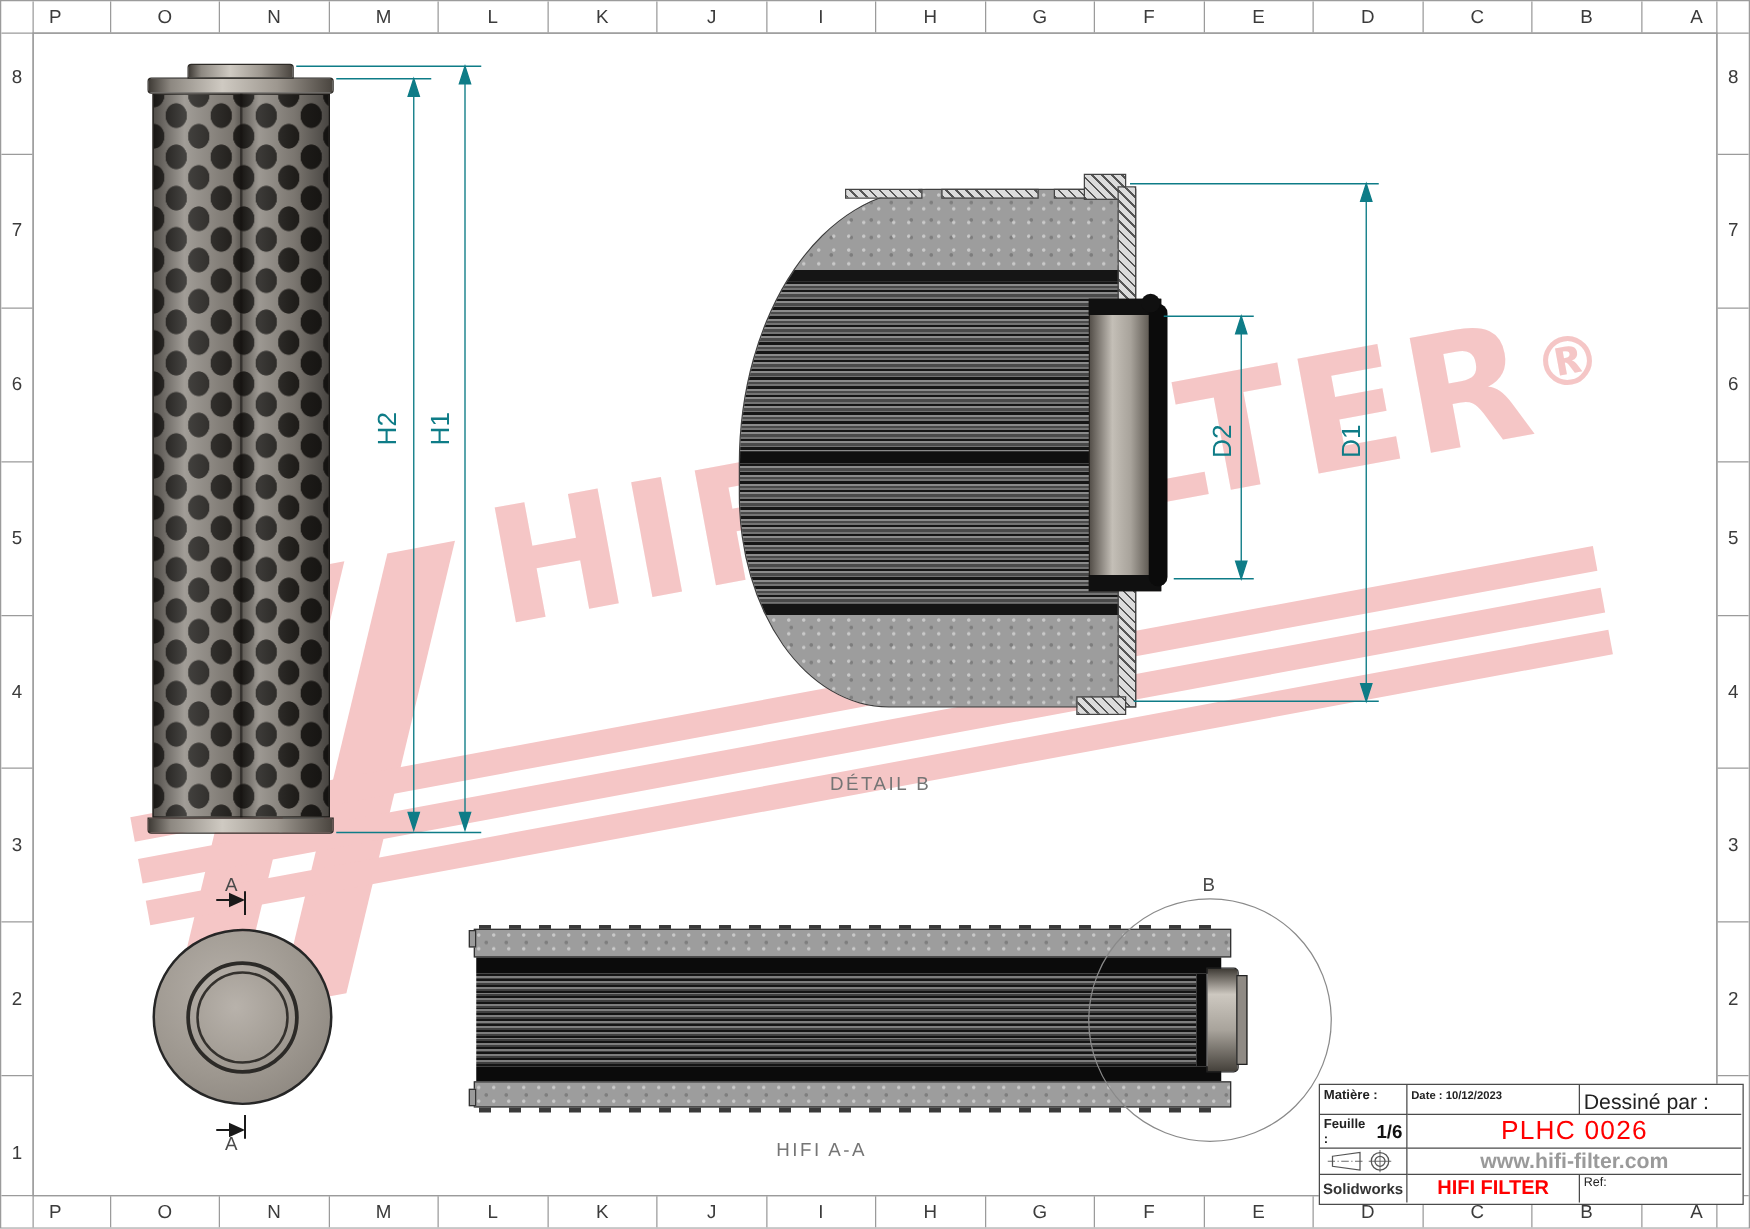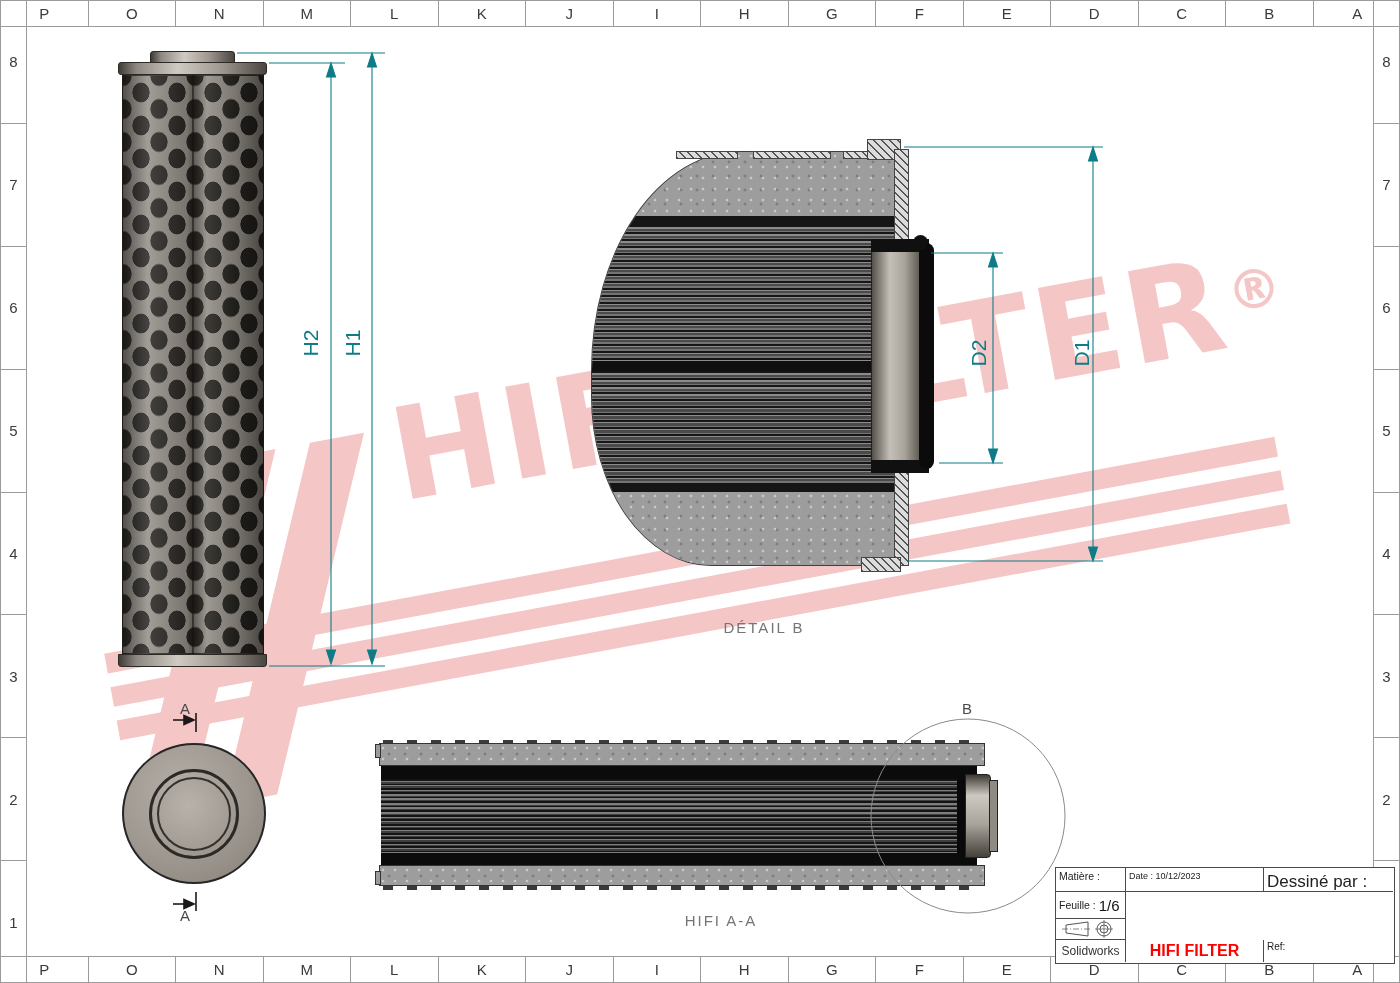--- a/index.html
+++ b/index.html
@@ -115,29 +115,29 @@
   .sv-endmetal{left:586px;top:34px;width:26px;height:84px;border-radius:0 4px 4px 0;
       background:linear-gradient(180deg,#3f3b35,#cdc8c0 25%,#a8a39b 60%,#45413b);border:1px solid #222;}
   .sv-endflange{left:610px;top:40px;width:9px;height:72px;background:#8f8a84;border:1px solid #222;}
   .sv-notch-t{left:-4px;top:4px;width:6px;height:14px;background:#9a9a9a;border:1px solid #333;}
   .sv-notch-b{left:-4px;top:131px;width:6px;height:14px;background:#9a9a9a;border:1px solid #333;}
 
   
   #overlay{position:absolute;left:0;top:0;z-index:5;pointer-events:none;}
   .dim-label{position:absolute;width:60px;height:22px;display:flex;align-items:center;justify-content:center;
              color:#0e7c87;font-size:21px;transform:rotate(-90deg);z-index:6;}
-  .view-label{position:absolute;width:200px;text-align:center;font-size:15px;letter-spacing:2px;
+  .view-label{position:absolute;width:200px;font-size:15px;letter-spacing:2px;
               color:#757575;z-index:6;}
   .cut-label{position:absolute;width:40px;text-align:center;font-size:15px;color:#4a4a4a;z-index:6;}
 
   
   #title-block{position:absolute;left:1054px;top:866px;width:338px;height:95px;background:#fff;
                border:1px solid #4a4a4a;z-index:7;}
   .tb-cell{position:absolute;box-sizing:border-box;overflow:hidden;}
-  .tb-br{border-right:1px solid #4a4a4a;} .tb-bb{border-bottom:1px solid #4a4a4a;}
+  .tb-br{border-right:1px solid #4a4a4a;font-weight:bold;} .tb-bb{border-bottom:1px solid #4a4a4a;}
   .tb-lbl{font-size:10.5px;color:#222;padding:2px 3px;}
   .tb-matiere{left:0;top:0;width:70px;height:24px;}
   .tb-date{left:70px;top:0;width:138px;height:24px;font-size:9px;padding-top:3px;}
   .tb-author{left:208px;top:0;width:129px;height:24px;font-size:17px;padding-top:4px;}
   .tb-feuille{left:0;top:24px;width:70px;height:27px;display:flex;align-items:center;gap:3px;padding-left:3px;}
   .tb-feuille .big{font-size:15px;color:#111;}
   .tb-part{left:70px;top:24px;width:267px;height:27px;display:flex;align-items:center;justify-content:center;
            color:#ff0000;font-size:21px;letter-spacing:1px;}
   .tb-proj{left:0;top:51px;width:70px;height:21px;display:flex;align-items:center;justify-content:center;}
   .tb-site{left:70px;top:51px;width:267px;height:21px;display:flex;align-items:center;justify-content:center;
@@ -268,30 +268,32 @@
   <div class="cut-label" style="left:946px;top:699px;">B</div>
 
   <div id="title-block">
     <div class="tb-cell tb-matiere tb-br tb-bb tb-lbl">Matière :</div>
     <div class="tb-cell tb-date tb-br tb-bb tb-lbl">Date : 10/12/2023</div>
     <div class="tb-cell tb-author tb-bb tb-lbl">Dessiné par : NDR</div>
     <div class="tb-cell tb-feuille tb-br tb-bb tb-lbl">
       <span>Feuille :</span>
       <span class="big">1/6</span>
     </div>
+    <div class="tb-cell tb-part tb-bb">PLHC 0026</div>
     <div class="tb-cell tb-proj tb-br tb-bb">
       <svg width="58" height="18" viewBox="0 0 58 18">
         <polygon points="4,5 26,2 26,16 4,13" fill="none" stroke="#555" stroke-width="1"></polygon>
         <line x1="0" y1="9" x2="30" y2="9" stroke="#555" stroke-width="0.7" stroke-dasharray="6,2,1,2"></line>
         <circle cx="42" cy="9" r="7" fill="none" stroke="#555" stroke-width="1"></circle>
         <circle cx="42" cy="9" r="4" fill="none" stroke="#555" stroke-width="1"></circle>
         <line x1="33" y1="9" x2="51" y2="9" stroke="#555" stroke-width="0.7"></line>
         <line x1="42" y1="0" x2="42" y2="18" stroke="#555" stroke-width="0.7"></line>
       </svg>
     </div>
+    <div class="tb-cell tb-site tb-bb">www.hifi-filter.com</div>
     <div class="tb-cell tb-soft tb-br">Solidworks</div>
     <div class="tb-cell tb-brand tb-br">HIFI FILTER</div>
     <div class="tb-cell tb-ref">Ref:</div>
   </div>
 
   <div class="strip strip-top">
       <div class="gcell">P</div>
       <div class="gcell">O</div>
       <div class="gcell">N</div>
       <div class="gcell">M</div>

